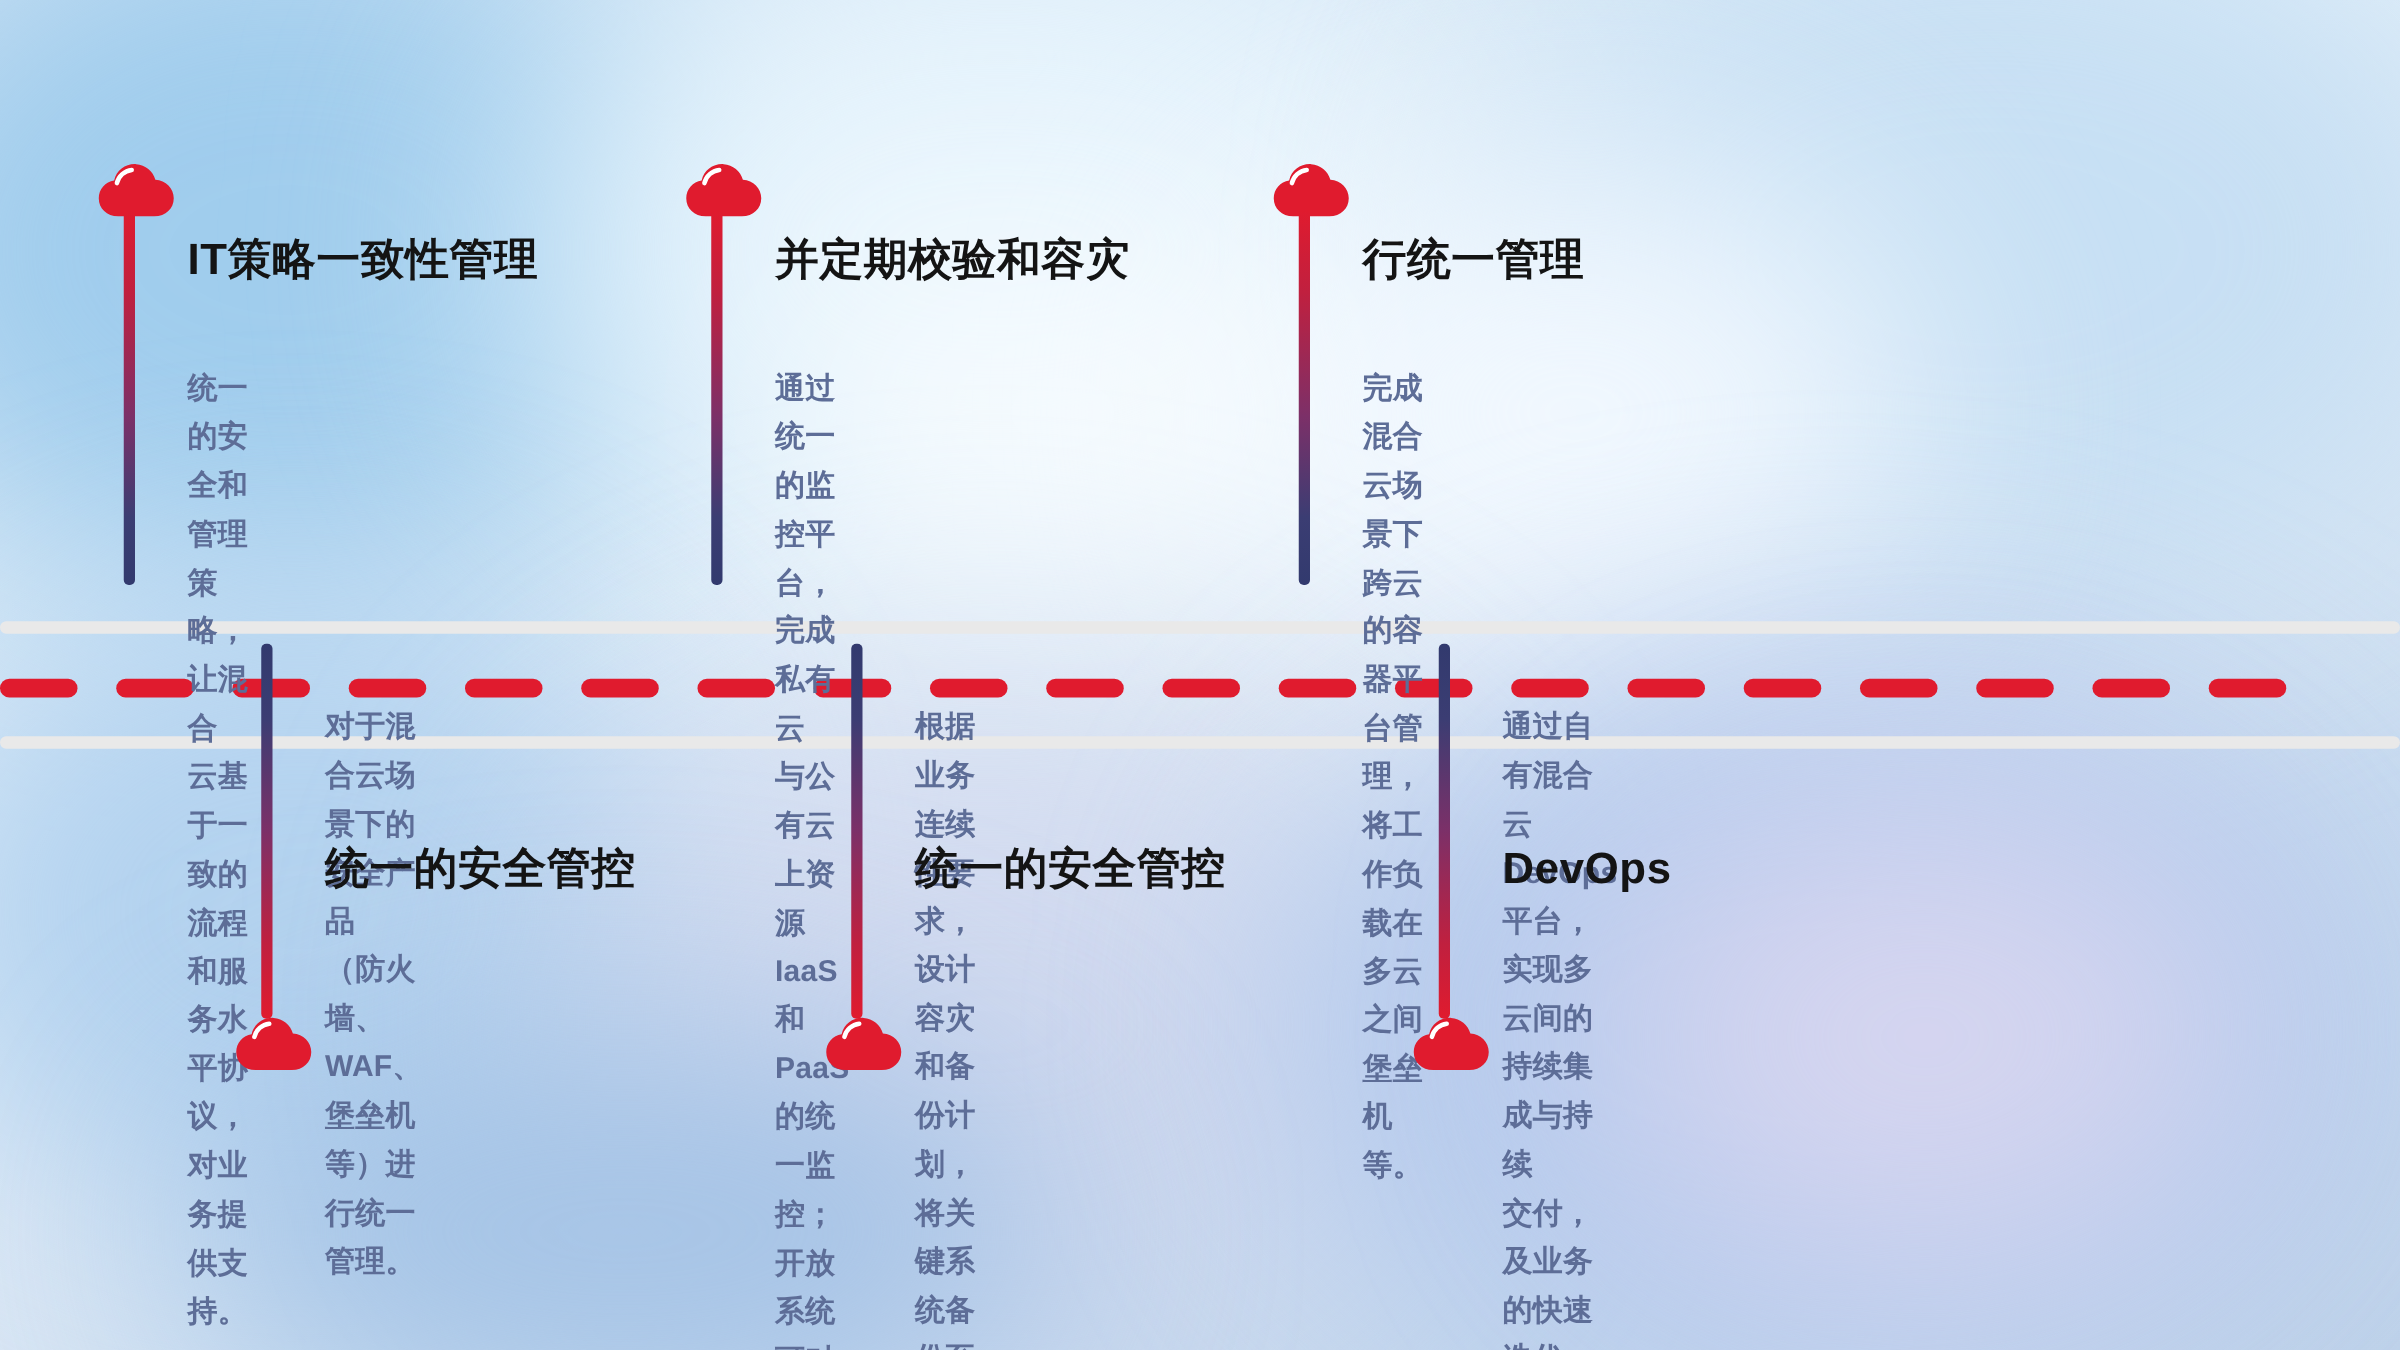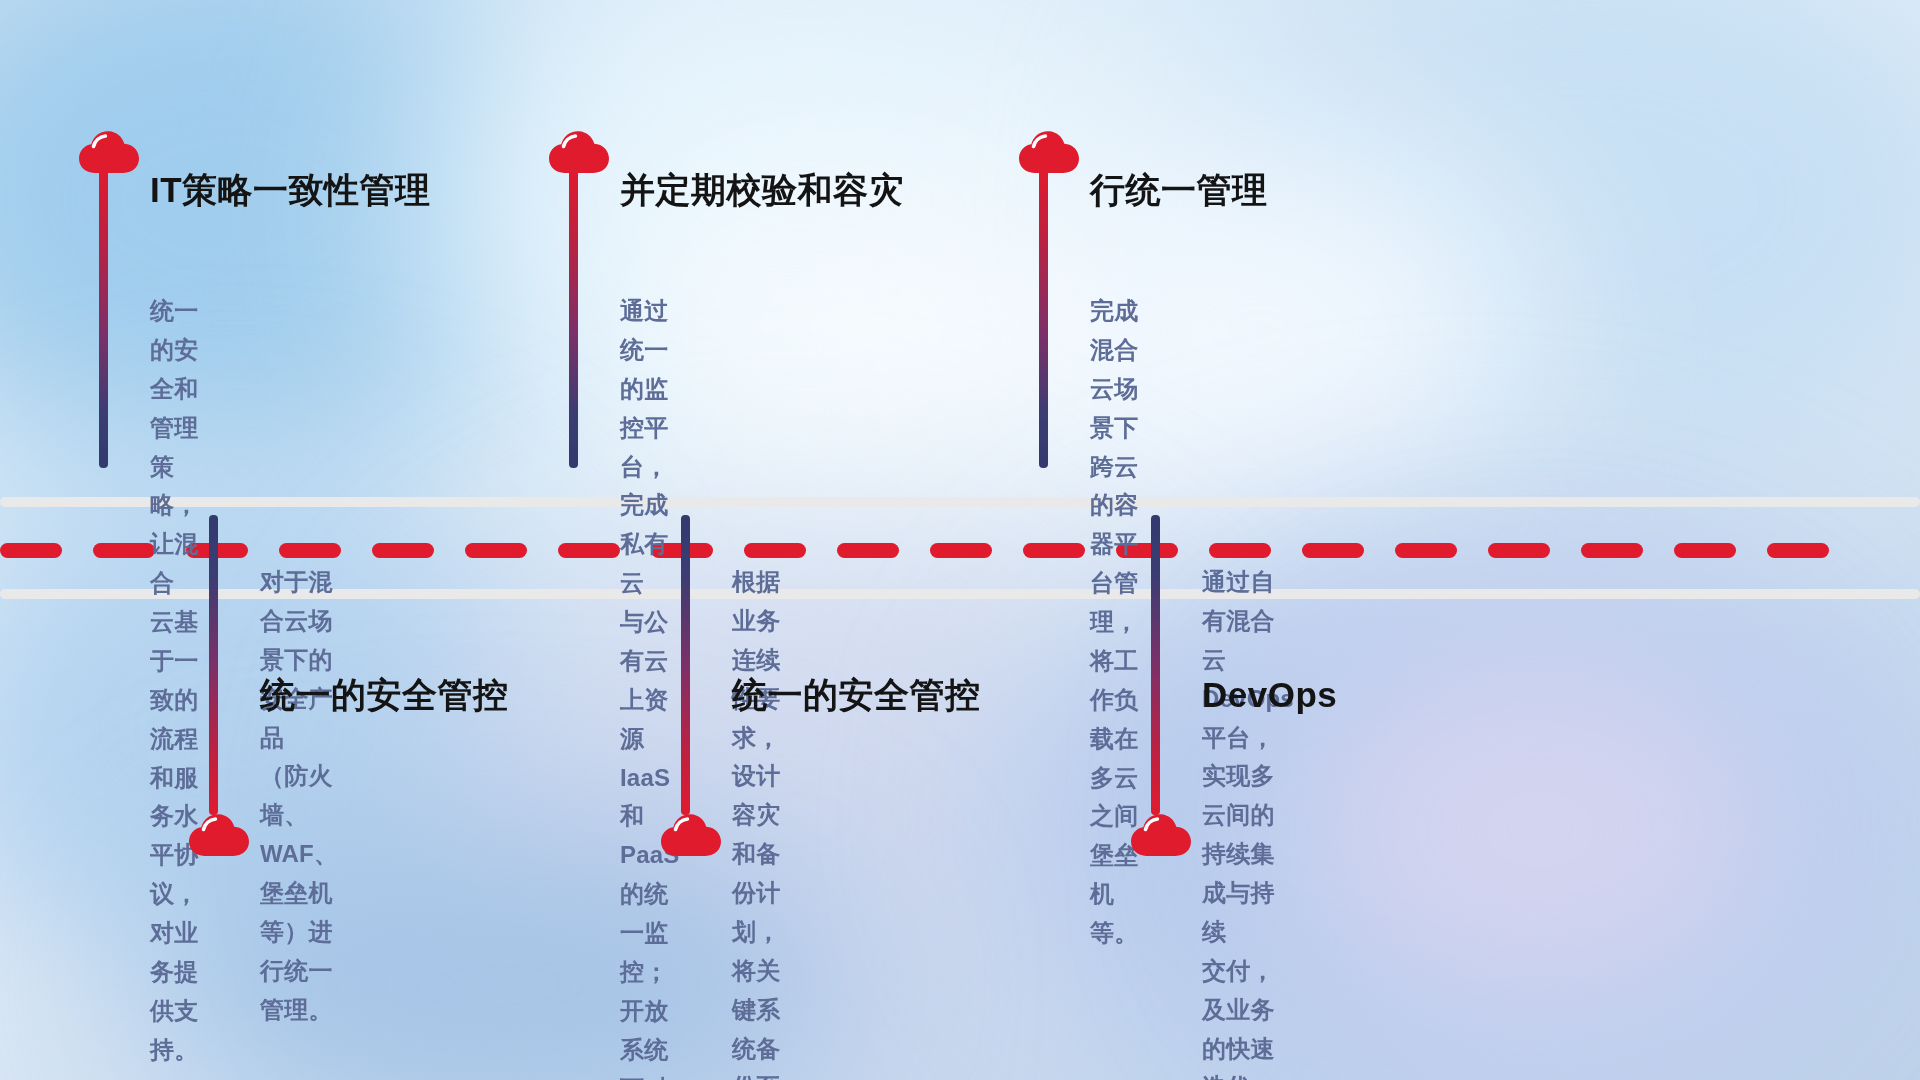--- a/index.html
+++ b/index.html
@@ -48,21 +48,21 @@
   }
   .body{
     font-size:24px;color:#5d6d97;line-height:1.62;
     font-weight:700;white-space:pre-line;letter-spacing:.2px;
   }
 
   
   .top-col{position:absolute;z-index:4;}
   .top-col .cloud{position:absolute;left:0;top:0;}
   .top-col .bar{position:absolute;left:21px;top:38px;height:300px;}
-  .top-col .heading{position:absolute;left:72px;top:42px;}
+  .top-col .heading{position:absolute;left:72px;top:60px;}
   .top-col .body{position:absolute;left:72px;top:162px;}
 
   .tc1{left:78px;top:130px;}
   .tc2{left:548px;top:130px;}
   .tc3{left:1018px;top:130px;}
 
   
   .bot-col{position:absolute;z-index:4;}
   .bot-col .body{position:absolute;left:72px;top:0px;margin-top:48px;}
   .bot-col .heading{position:absolute;left:72px;top:162px;}

